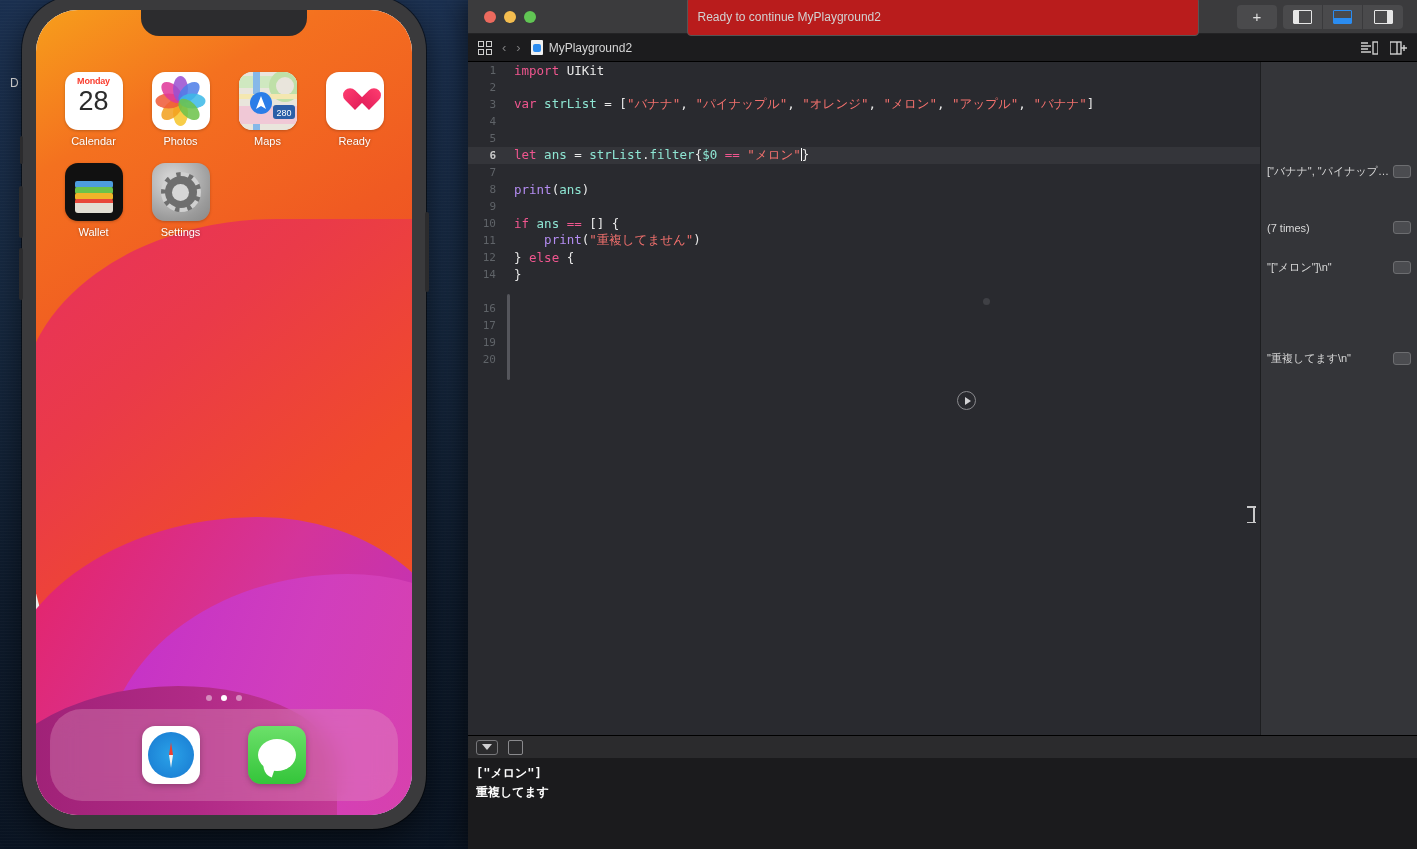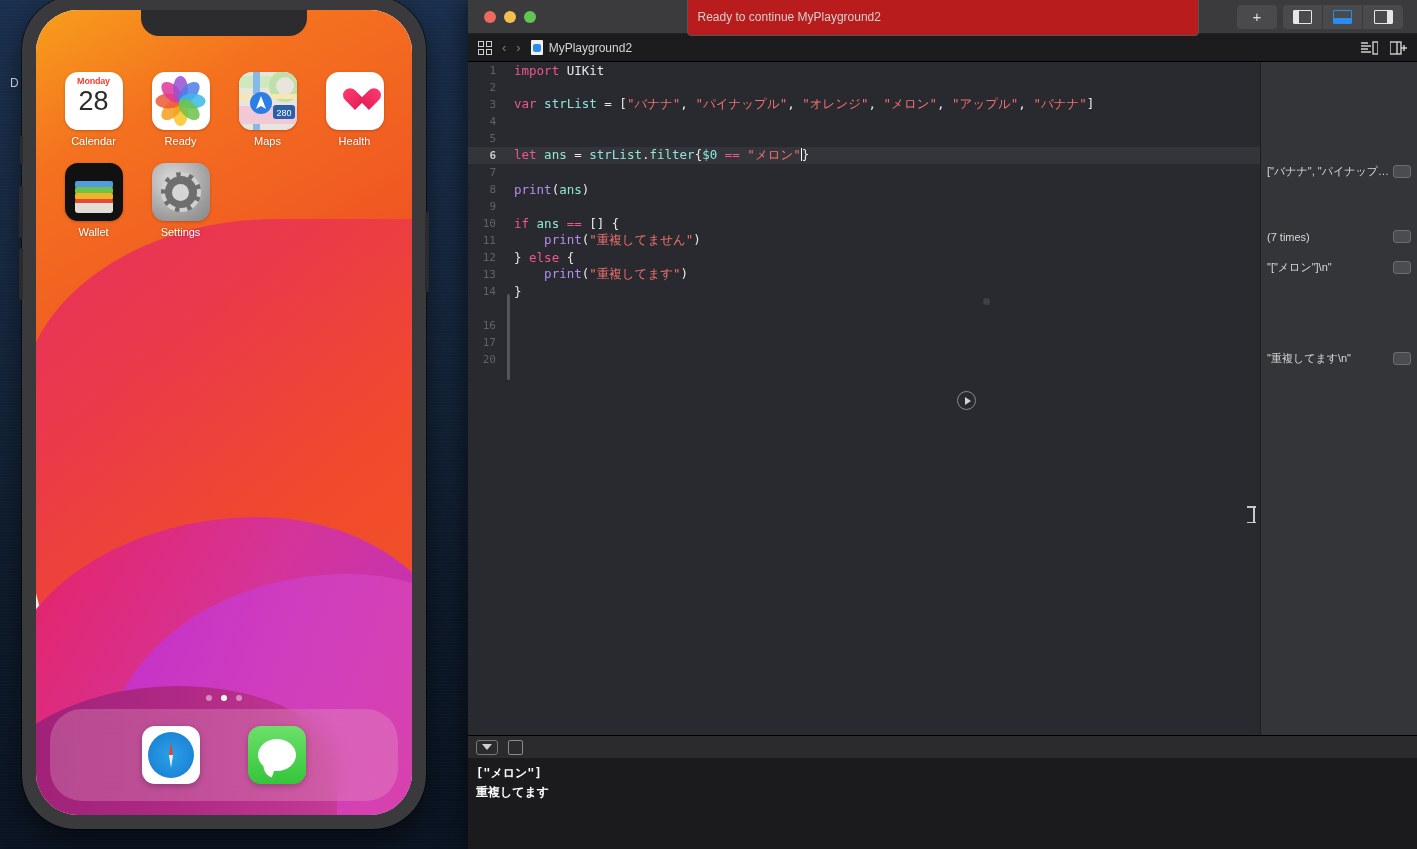--- a/index.html
+++ b/index.html
@@ -306,21 +306,21 @@
         <div class="appicon ic-ph">
           <div class="pet" style="background:#f6c52b;transform:rotate(0deg) translateY(-1px);"></div>
           <div class="pet" style="background:#f2a01e;transform:rotate(45deg) translateY(-1px);"></div>
           <div class="pet" style="background:#ef5a38;transform:rotate(90deg) translateY(-1px);"></div>
           <div class="pet" style="background:#e0379a;transform:rotate(135deg) translateY(-1px);"></div>
           <div class="pet" style="background:#9a4fd0;transform:rotate(180deg) translateY(-1px);"></div>
           <div class="pet" style="background:#4d7ee8;transform:rotate(225deg) translateY(-1px);"></div>
           <div class="pet" style="background:#3bb9e8;transform:rotate(270deg) translateY(-1px);"></div>
           <div class="pet" style="background:#6cc24a;transform:rotate(315deg) translateY(-1px);"></div>
         </div>
-        <div class="applabel">Ready</div>
+        <div class="applabel">Photos</div>
       </div>
 
       <div class="app">
         <div class="appicon ic-maps">
           <svg width="58" height="58" viewBox="0 0 58 58">
             <rect width="58" height="58" fill="#e9e5dc"></rect>
             <path d="M0 4h58v12H0z" fill="#cfe8c0"></path>
             <circle cx="46" cy="14" r="16" fill="#bfe0a8"></circle>
             <circle cx="46" cy="14" r="9" fill="#e9e5dc"></circle>
             <path d="M14 0h7v58h-7z" fill="#86b8e8"></path>
@@ -334,21 +334,21 @@
         </div>
         <div class="applabel">Maps</div>
       </div>
 
 
 
       <div class="app">
         <div class="appicon ic-health">
           <span class="heart"></span>
         </div>
-        <div class="applabel">Health</div>
+        <div class="applabel">Ready</div>
       </div>
 
       <div class="app">
         <div class="appicon ic-wallet">
           <span class="cards">
             <div style="top:0;background:#4d9de0;"></div>
             <div style="top:6px;background:#6cc24a;"></div>
             <div style="top:12px;background:#f0b429;"></div>
             <div style="top:18px;background:#e8483a;"></div>
             <div style="top:22px;height:10px;background:#e2ded3;border-radius:0 0 3px 3px;"></div>
@@ -488,58 +488,58 @@
           </div>
           <div class="coderow">
             <div class="gutter">11</div>
             <div class="codetext"><span class="pln">    </span><span class="fn">print</span><span class="pln">(</span><span class="str">"重複してません"</span><span class="pln">)</span></div>
           </div>
           <div class="coderow">
             <div class="gutter">12</div>
             <div class="codetext"><span class="pln">} </span><span class="kw">else</span><span class="pln"> {</span></div>
           </div>
           <div class="coderow">
-            <div class="gutter">13</div>
-            <div class="codetext"><span class="pln">    </span><span class="fn">print</span><span class="pln">(</span><span class="str">"重複してます"</span><span class="pln">)</span></div>
-          </div>
-          <div class="coderow">
             <div class="gutter">14</div>
             <div class="codetext"><span class="pln">}</span></div>
           </div>
           <div class="coderow">
             <div class="gutter"></div>
             <div class="codetext"></div>
           </div>
           <div class="coderow">
             <div class="gutter">16</div>
             <div class="codetext"></div>
           </div>
           <div class="coderow">
             <div class="gutter">17</div>
+            <div class="codetext"></div>
+          </div>
+          <div class="coderow">
+            <div class="gutter">19</div>
             <div class="codetext"></div>
           </div>
           <div class="coderow">
             <div class="gutter">20</div>
             <div class="codetext"></div>
           </div>
         </div>
       <div id="scopebar"></div>
       <div id="bpdot"></div>
       <div id="runbtn"></div>
       <div id="textcursor">
           <i></i>
         </div>
     </div>
 
     <div id="resultsidebar">
         <div class="resrow" style="top: 101px;">
           <span class="restext">["バナナ", "パイナップル"...</span>
           <span class="resbtn"></span>
         </div>
-        <div class="resrow" style="top: 166px;">
+        <div class="resrow" style="top: 157px;">
           <span class="restext">(7 times)</span>
           <span class="resbtn"></span>
         </div>
         <div class="resrow" style="top: 197px;">
           <span class="restext">"["メロン"]\n"</span>
           <span class="resbtn"></span>
         </div>
         <div class="resrow" style="top: 288px;">
           <span class="restext">"重複してます\n"</span>
           <span class="resbtn"></span>

